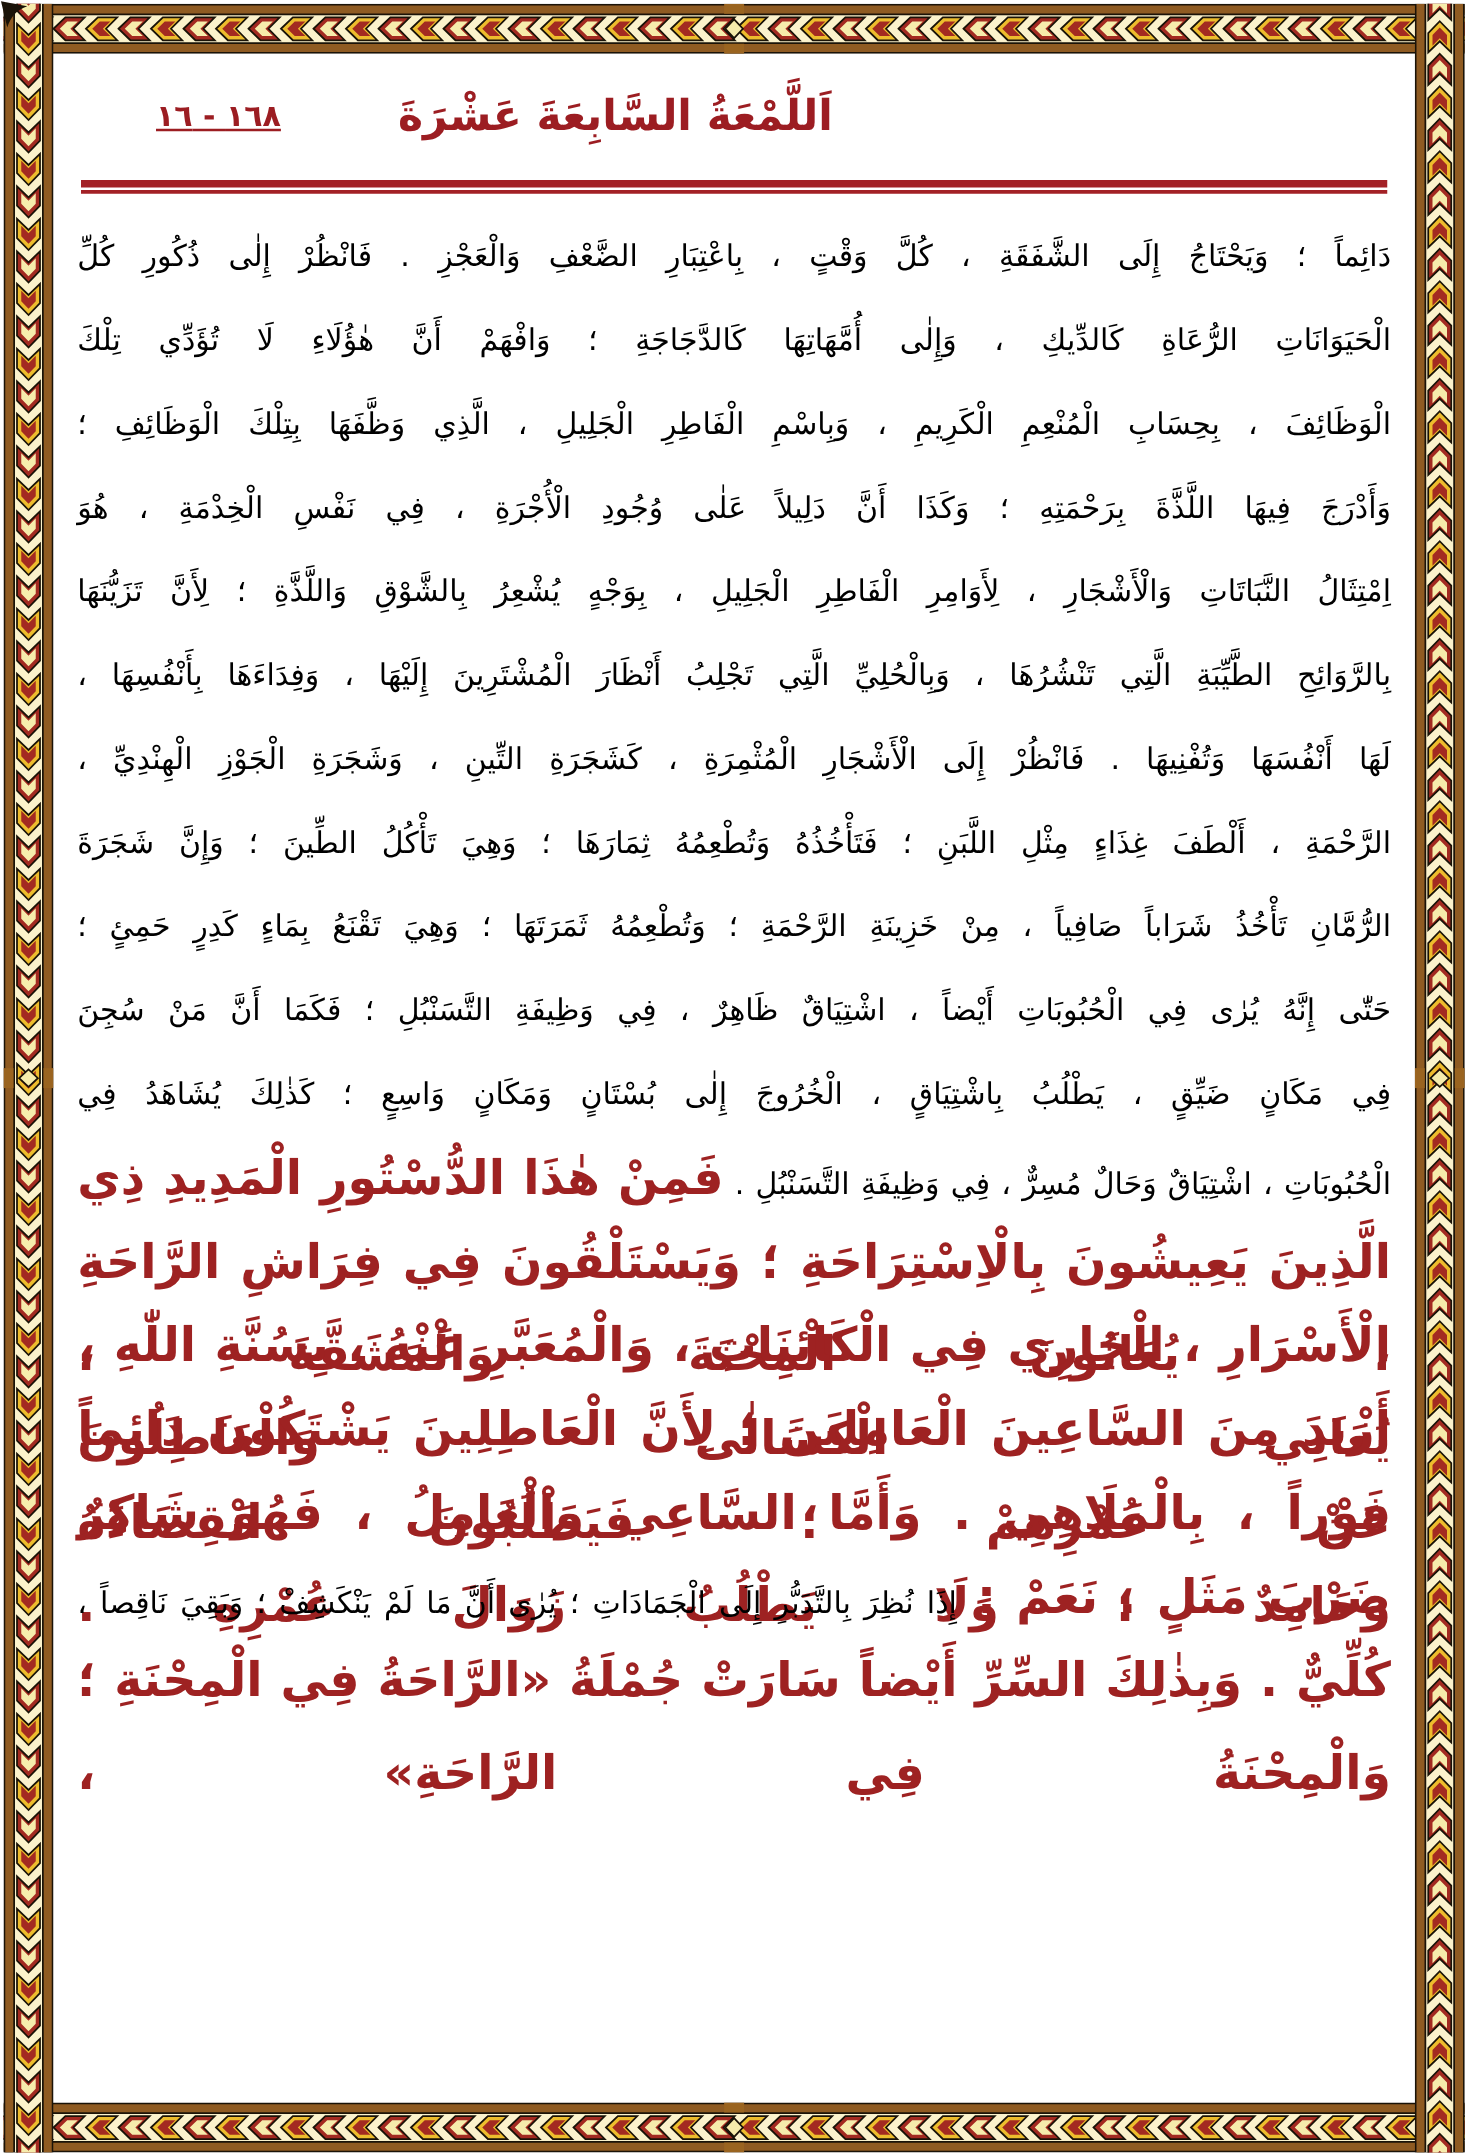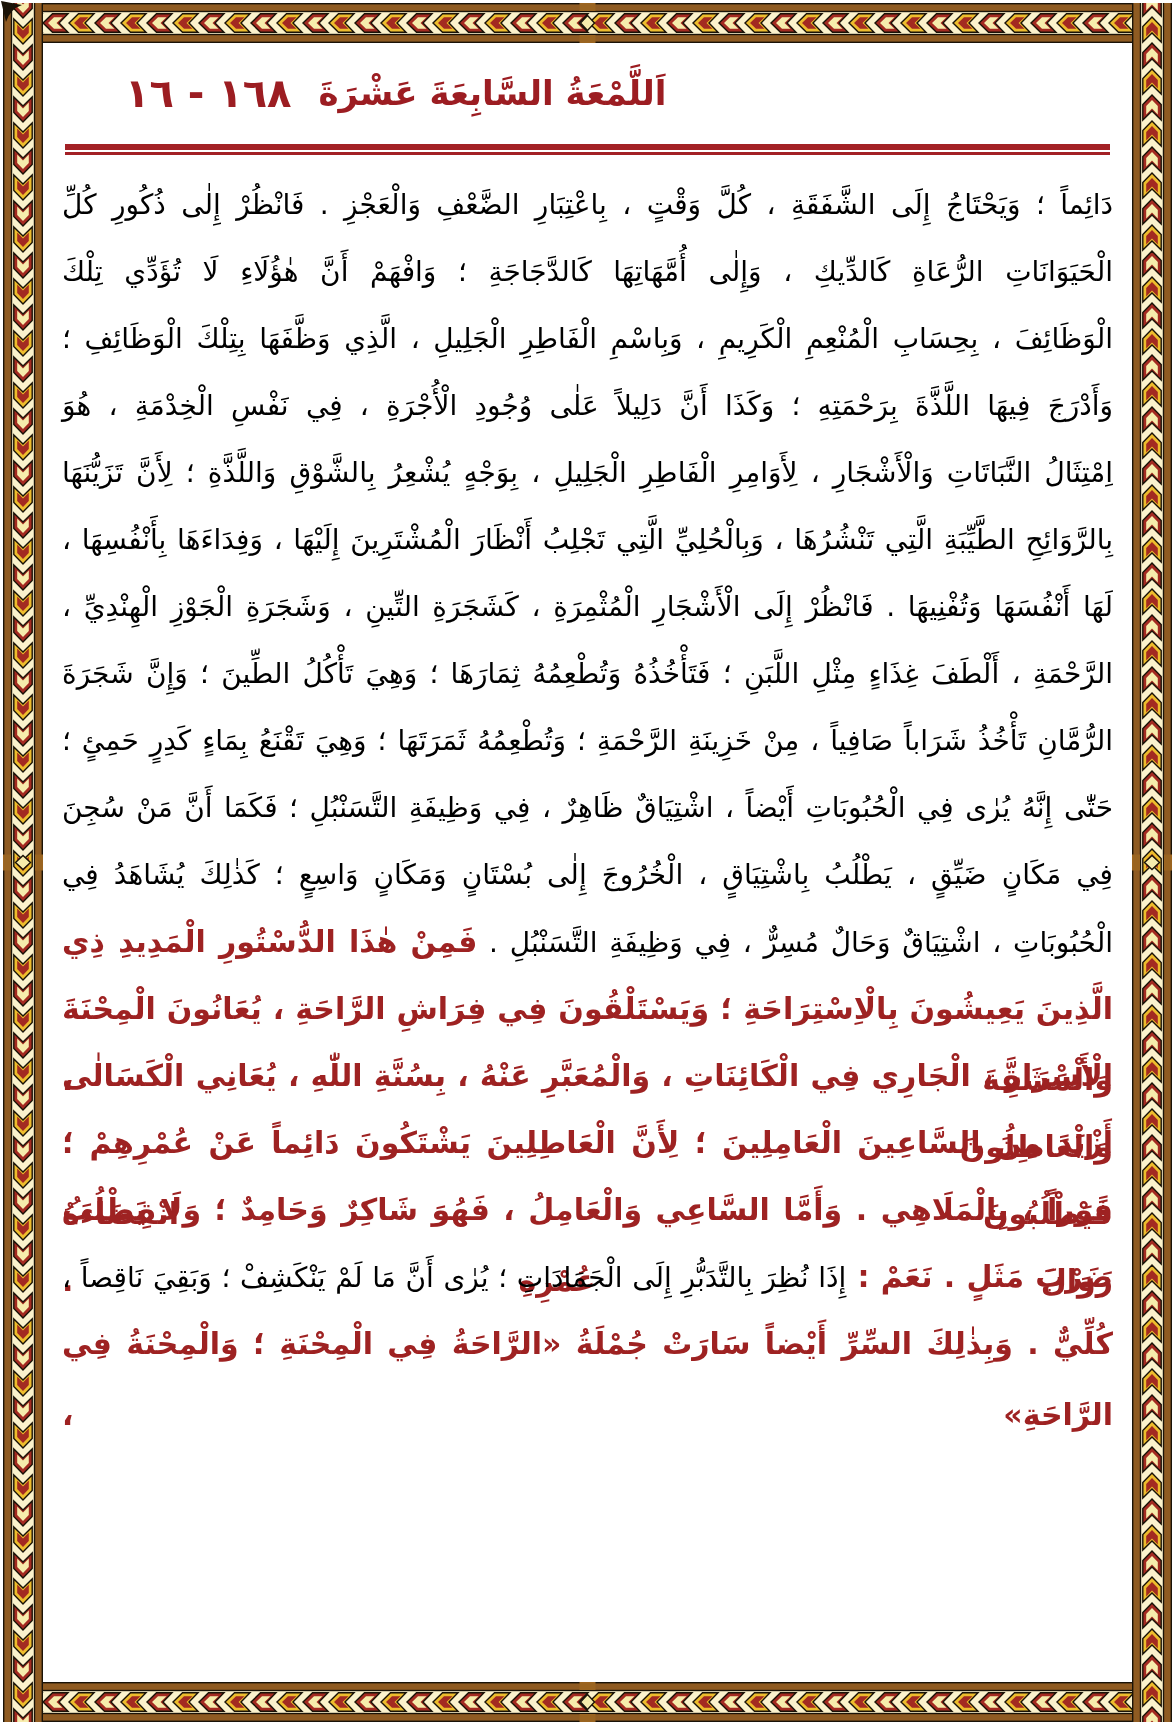--- a/index.html
+++ b/index.html
@@ -26,32 +26,32 @@
   .strip-right{left:1172px;top:3px;transform:rotate(90deg);transform-origin:0 0;}
   .corner-finial{position:absolute;left:0;top:0;}
   .header{position:absolute;left:0;right:0;top:62px;height:62px;}
   .page-title{
     position:absolute;left:0;right:0;top:0;text-align:center;transform:translateX(-95px);
     color:var(--header-maroon);font-weight:bold;font-size:34px;line-height:62px;
   }
   .page-number{
     position:absolute;right:0;left:auto;top:0;margin-left:0;margin-right:16px;
     inset-inline-start:auto;inset-inline-end:125px;
-    color:var(--header-maroon);font-weight:bold;font-size:40px;line-height:62px;white-space:nowrap;
+    color:var(--header-maroon);font-weight:bold;font-size:24px;line-height:62px;white-space:nowrap;text-decoration:underline;
   }
   .double-rule{position:absolute;left:65px;right:65px;top:144px;}
   .double-rule .bar1{height:6px;background:var(--rule-red);}
   .double-rule .bar2{height:3px;background:var(--rule-red);margin-top:2px;}
   .body-lines{position:absolute;left:62px;right:62px;top:172px;direction:rtl;}
   .line{
     height:67px;line-height:66px;text-align:justify;text-align-last:justify;
     overflow:visible;white-space:normal;
   }
-  .seg-black{color:var(--body-black);font-size:28px;}
-  .seg-red{color:var(--emphasis-red);font-weight:bold;font-size:30px;}
+  .seg-black{color:var(--body-black);font-size:24px;}
+  .seg-red{color:var(--emphasis-red);font-weight:bold;font-size:38px;}
 </style>
 </head>
 <body>
 
 <div class="page">
 
   <svg class="strip strip-top" width="1169" height="40">
       <rect x="0" y="0" width="1169" height="40" fill="#1A1308"></rect>
       <rect x="0" y="1.4" width="1169" height="6.4" fill="#8F5B22"></rect>
       <rect x="0" y="9.2" width="1169" height="21.6" fill="#FBF2CC"></rect>

